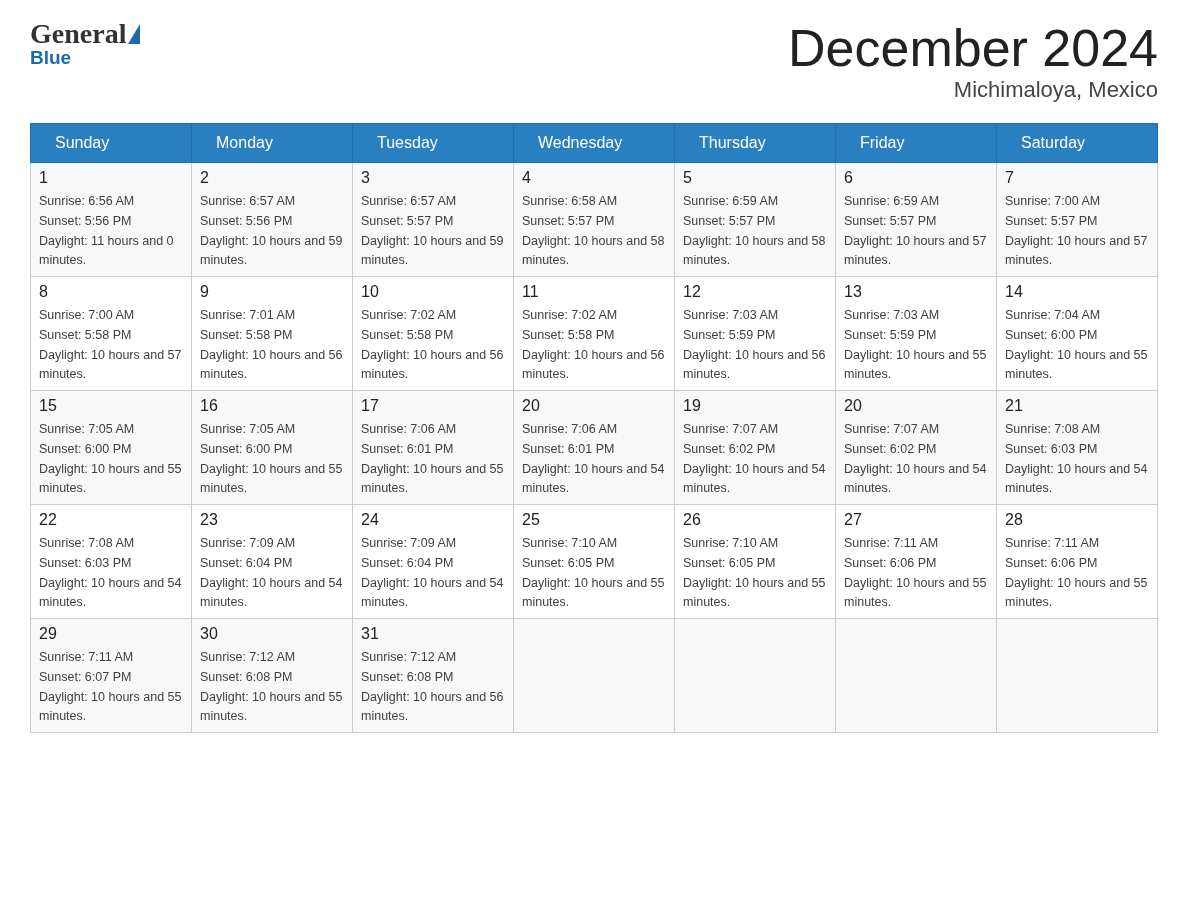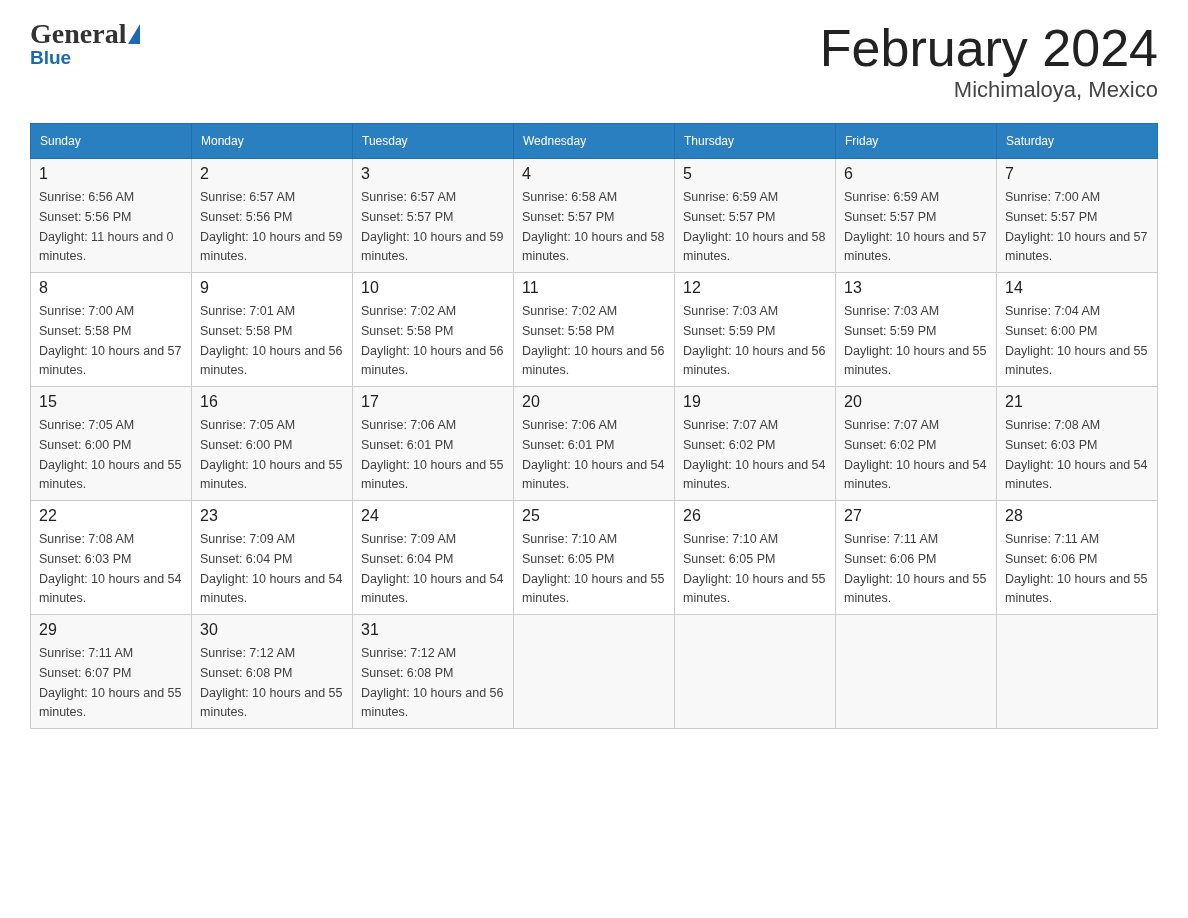--- a/index.html
+++ b/index.html
@@ -58,23 +58,23 @@
       color: #444;
     }
     .calendar-table {
       width: 100%;
       border-collapse: collapse;
       border: 1px solid #aaa;
     }
     .calendar-table th {
       background-color: #2a7fc0;
       color: #fff;
-      font-size: 12px;
+      font-size: 16px;
       font-weight: normal;
-      padding: 10px 9px;
+      padding: 10px 24px;
       text-align: left;
       border: 1px solid #2070b0;
     }
     .calendar-table td {
       vertical-align: top;
       padding: 6px 8px;
       border: 1px solid #ccc;
       width: 14.28%;
       min-height: 100px;
     }
@@ -109,21 +109,21 @@
 
 <div class="header">
   <div class="logo">
     <div style="display:flex; align-items:center;">
       <span class="logo-general">General</span>
       <span class="logo-triangle"></span>
     </div>
     <span class="logo-blue">Blue</span>
   </div>
   <div class="title-section">
-    <div class="month-title">February 2024</div>
+    <div class="month-title">December 2024</div>
     <div class="location">Michimaloya, Mexico</div>
   </div>
 </div>
 
 <table class="calendar-table">
   <thead>
     <tr>
         <th>Sunday</th>
         <th>Monday</th>
         <th>Tuesday</th>

